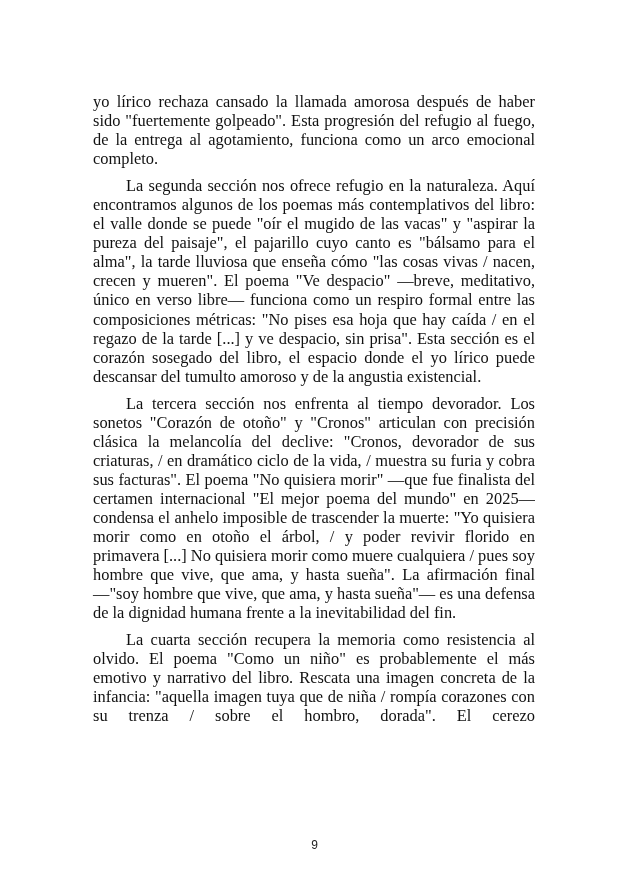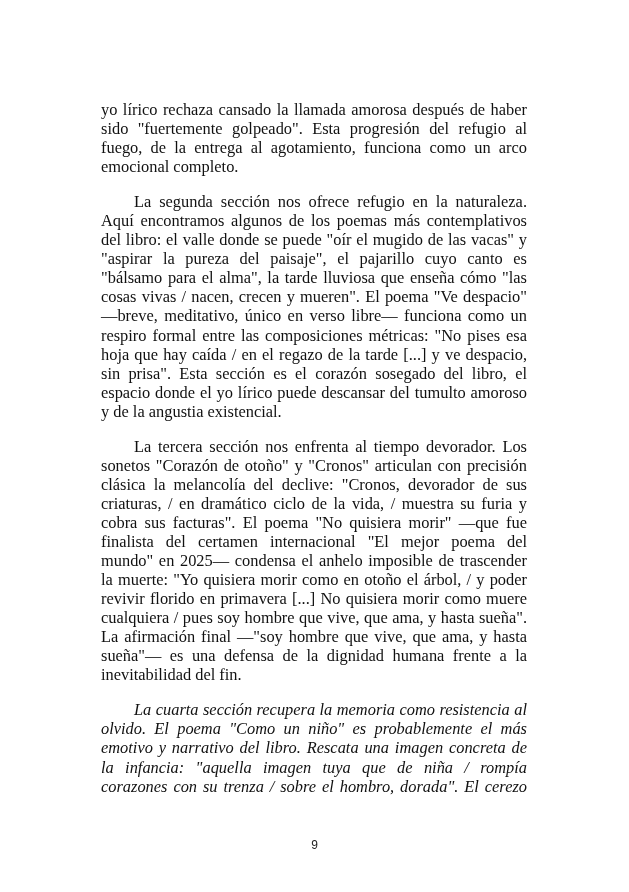--- a/index.html
+++ b/index.html
@@ -6,31 +6,31 @@
   body { width: 629px; height: 892px; position: relative; overflow: hidden; }
   .page {
     position: absolute; left: 0; top: 0; width: 629px; height: 892px; background: #ffffff;
   }
   .body-text {
     position: absolute; left: 85px; top: 84px; width: 458px;
     font-family: "Liberation Serif", serif;
     font-size: 16.4px; line-height: 19.05px; color: #111111;
     text-align: justify;
   }
-  .body-text p { margin: 16px; padding: 0; }
+  .body-text p { margin: 8px; padding: 0; }
   .body-text p.indent { text-indent: 33px; }
   .page-number {
     position: absolute; left: 0; width: 629px; top: 838px; text-align: center;
     font-family: "Liberation Sans", sans-serif; font-size: 12px; color: #222222;
   }
 </style>
 </head>
 <body>
 
 <div class="page">
   <div class="body-text">
     <p>yo lírico rechaza cansado la llamada amorosa después de haber sido "fuertemente golpeado". Esta progresión del refugio al fuego, de la entrega al agotamiento, funciona como un arco emocional completo.</p>
     <p class="indent">La segunda sección nos ofrece refugio en la naturaleza. Aquí encontramos algunos de los poemas más contemplativos del libro: el valle donde se puede "oír el mugido de las vacas" y "aspirar la pureza del paisaje", el pajarillo cuyo canto es "bálsamo para el alma", la tarde lluviosa que enseña cómo "las cosas vivas / nacen, crecen y mueren". El poema "Ve despacio" —breve, meditativo, único en verso libre— funciona como un respiro formal entre las composiciones métricas: "No pises esa hoja que hay caída / en el regazo de la tarde [...] y ve despacio, sin prisa". Esta sección es el corazón sosegado del libro, el espacio donde el yo lírico puede descansar del tumulto amoroso y de la angustia existencial.</p>
     <p class="indent">La tercera sección nos enfrenta al tiempo devorador. Los sonetos "Corazón de otoño" y "Cronos" articulan con precisión clásica la melancolía del declive: "Cronos, devorador de sus criaturas, / en dramático ciclo de la vida, / muestra su furia y cobra sus facturas". El poema "No quisiera morir" —que fue finalista del certamen internacional "El mejor poema del mundo" en 2025— condensa el anhelo imposible de trascender la muerte: "Yo quisiera morir como en otoño el árbol, / y poder revivir florido en primavera [...] No quisiera morir como muere cualquiera / pues soy hombre que vive, que ama, y hasta sueña". La afirmación final —"soy hombre que vive, que ama, y hasta sueña"— es una defensa de la dignidad humana frente a la inevitabilidad del fin.</p>
-    <p class="indent" style="text-align-last: justify; font-style: italic;">La cuarta sección recupera la memoria como resistencia al olvido. El poema "Como un niño" es probablemente el más emotivo y narrativo del libro. Rescata una imagen concreta de la infancia: "aquella imagen tuya que de niña / rompía corazones con su trenza / sobre el hombro, dorada". El cerezo</p>
+    <p class="indent" style="text-align-last: justify;">La cuarta sección recupera la memoria como resistencia al olvido. El poema "Como un niño" es probablemente el más emotivo y narrativo del libro. Rescata una imagen concreta de la infancia: "aquella imagen tuya que de niña / rompía corazones con su trenza / sobre el hombro, dorada". El cerezo</p>
   </div>
   <div class="page-number">9</div>
 </div>
 
 </body></html>

